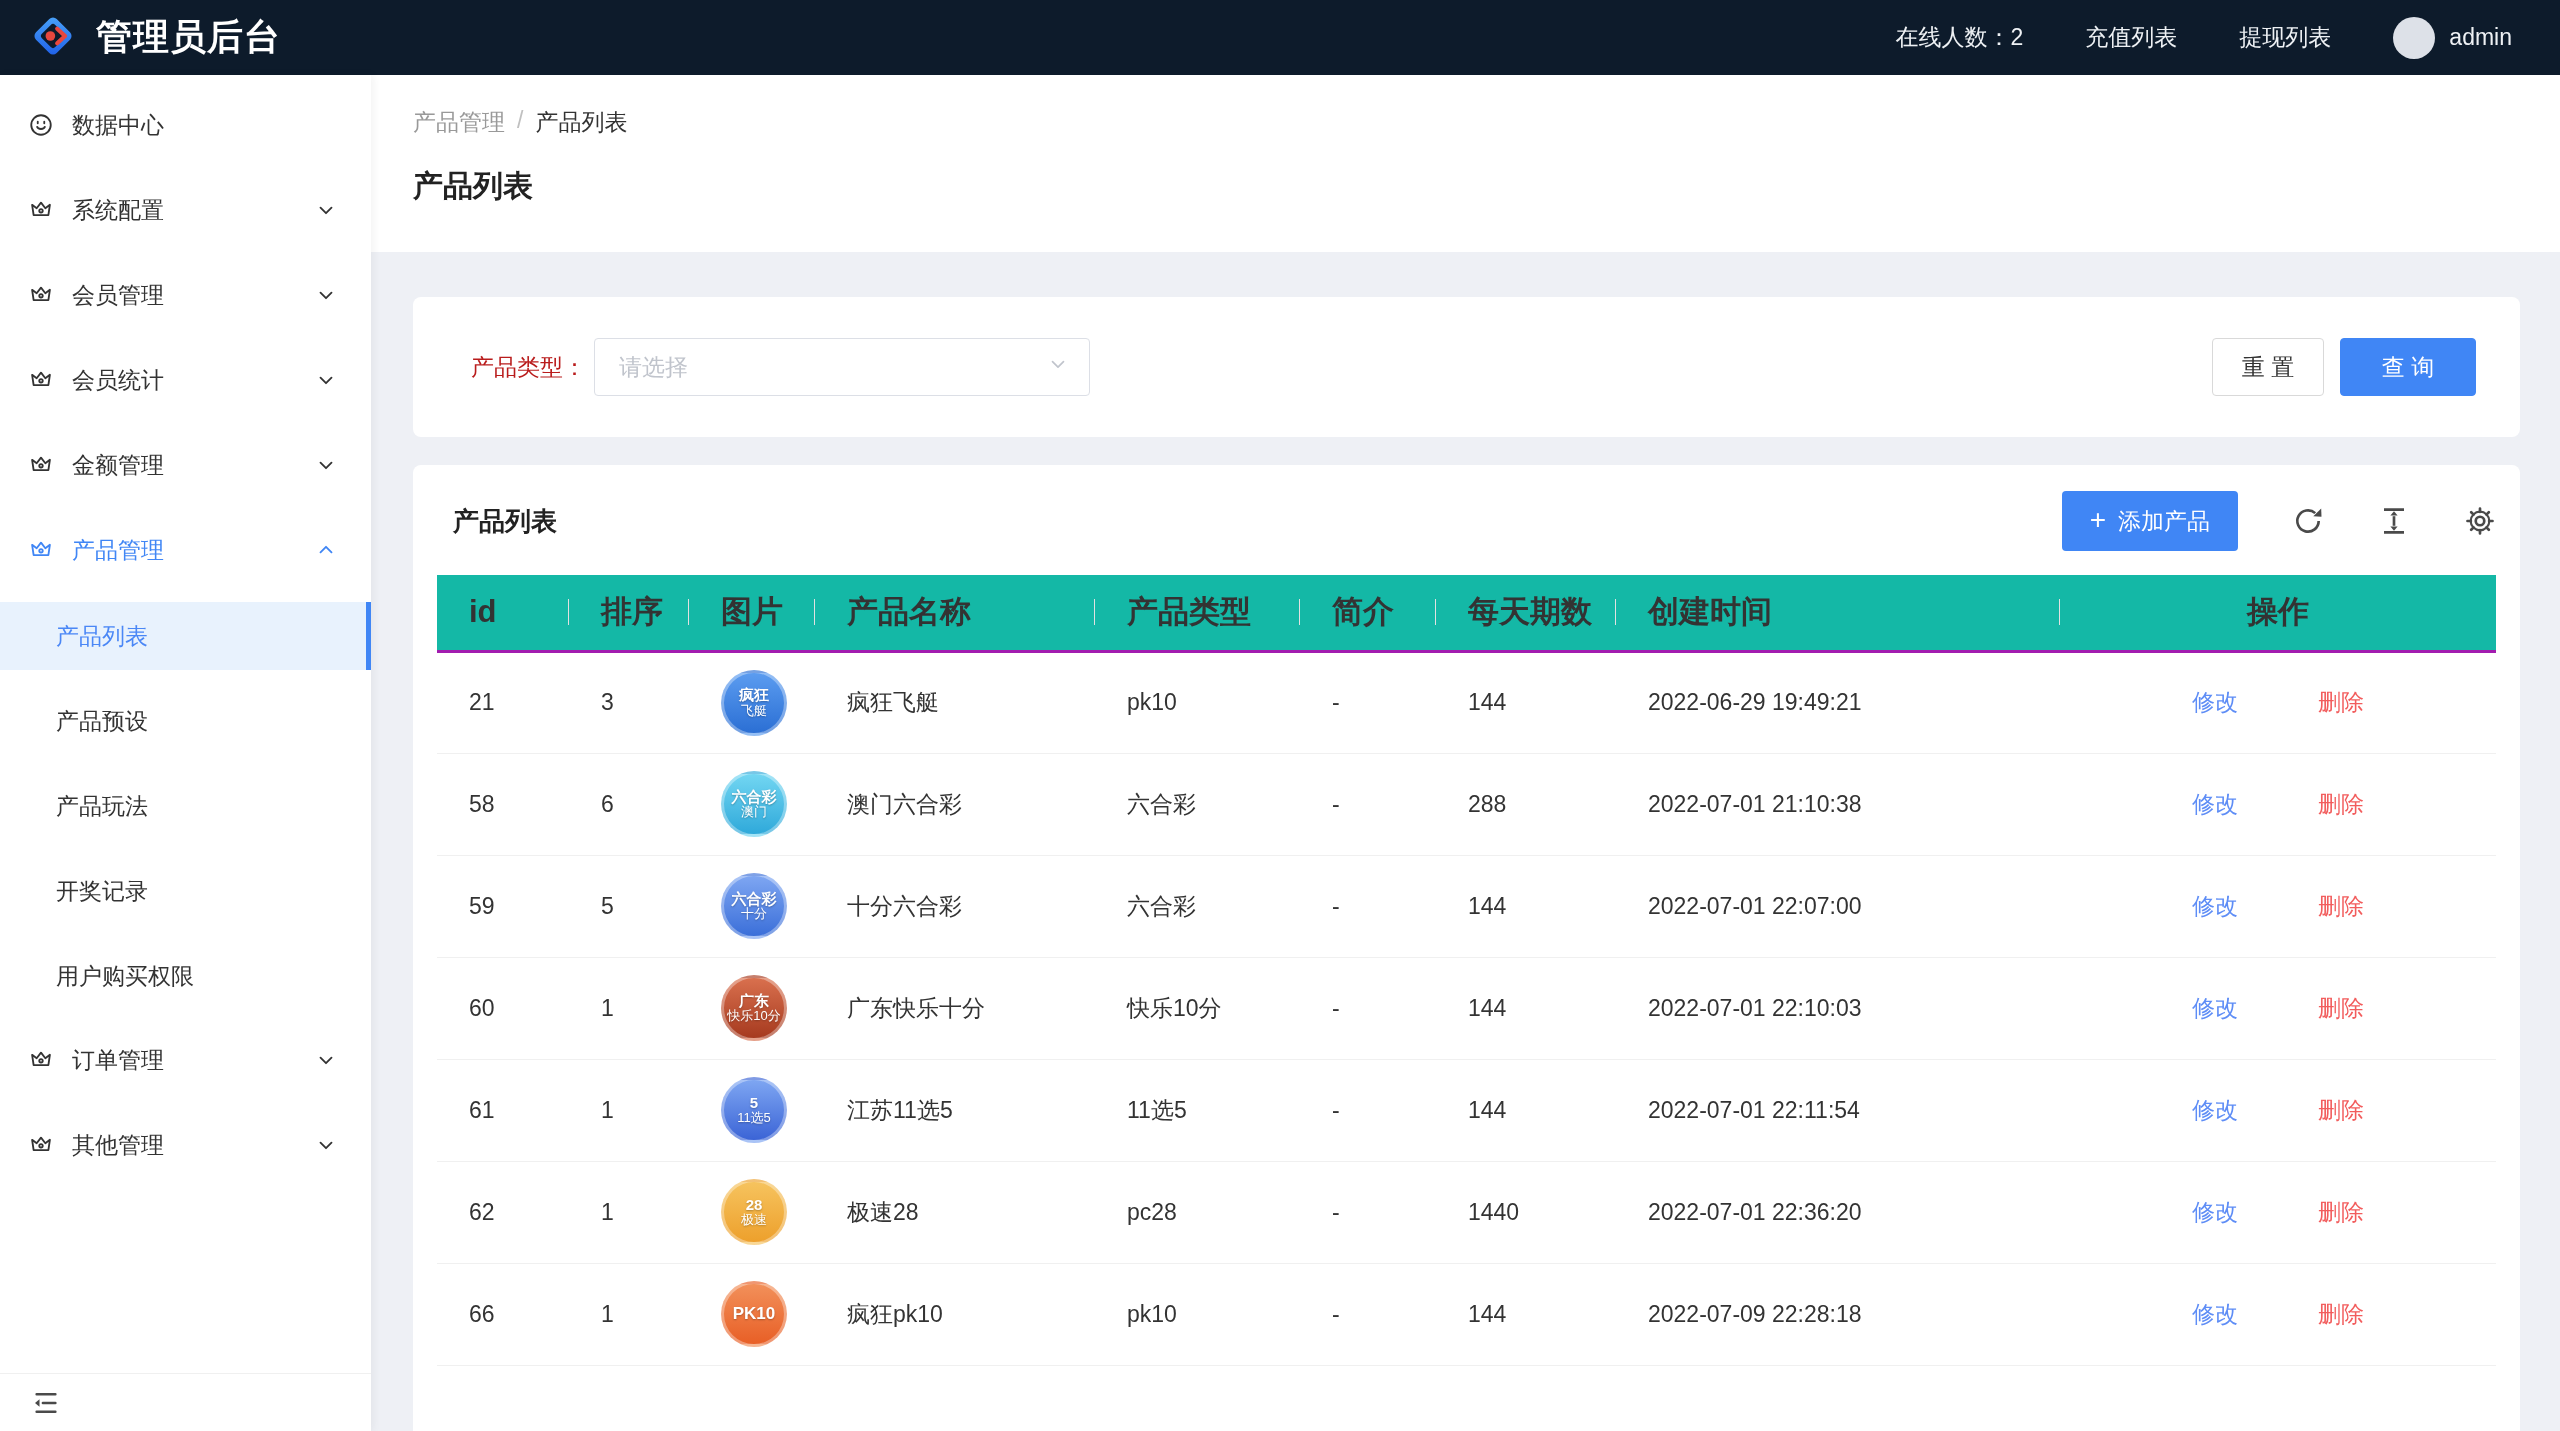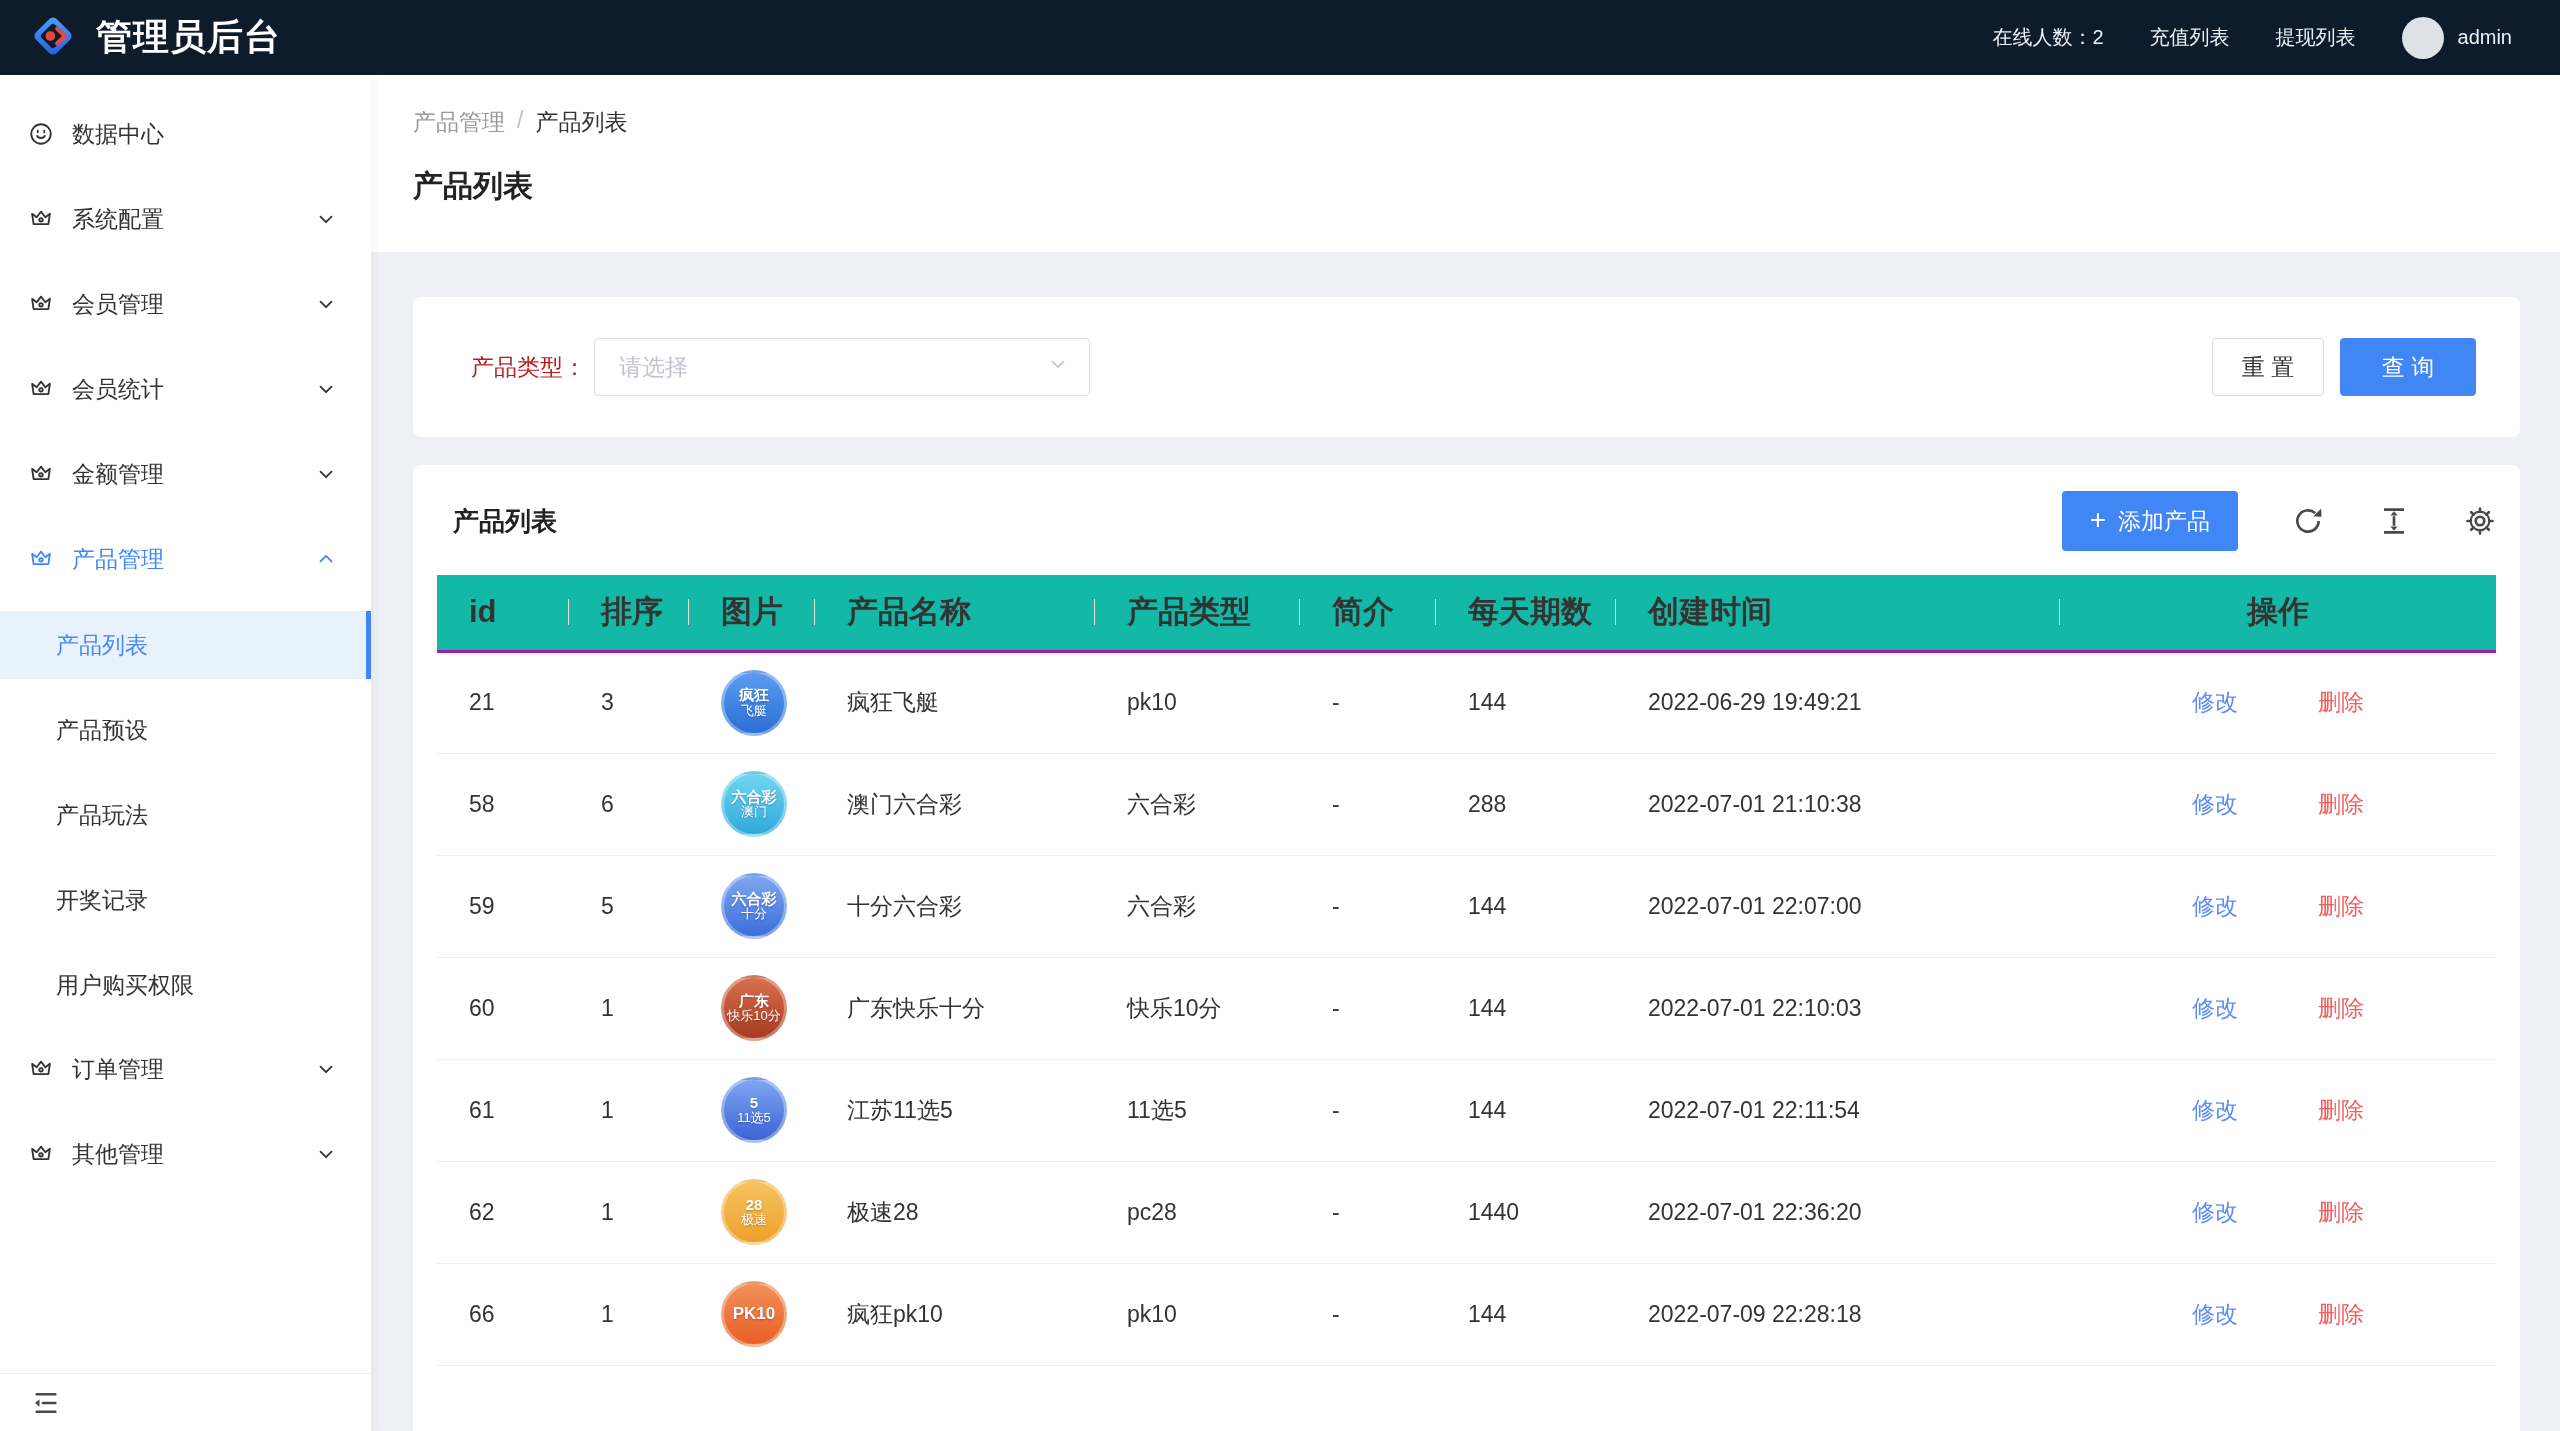--- a/index.html
+++ b/index.html
@@ -17,30 +17,30 @@
     font-family:"Liberation Sans","DejaVu Sans",sans-serif;
     background:var(--content-bg);color:#333;
   }
   .app{width:2560px;height:1431px;display:flex;flex-direction:column;overflow:hidden;}
 
   
   .header{flex:0 0 75px;height:75px;background:var(--header-bg);display:flex;align-items:center;
     padding:0 48px 0 30px;color:#fff;}
   .logo-wrap{display:flex;align-items:center;gap:20px;}
   .app-title{font-size:36px;font-weight:700;letter-spacing:1px;color:#fff;}
-  .header-right{margin-left:auto;display:flex;align-items:center;gap:46px;font-size:20px;color:#eef1f4;}
+  .header-right{margin-left:auto;display:flex;align-items:center;gap:62px;font-size:23px;color:#eef1f4;}
   .header-link{cursor:pointer;white-space:nowrap;}
   .user{display:flex;align-items:center;gap:14px;cursor:pointer;}
   .avatar{width:42px;height:42px;border-radius:50%;background:#dde1e8;}
 
   
   .body{flex:1;display:flex;min-height:0;}
   .sider{flex:0 0 371px;width:371px;background:#fff;display:flex;flex-direction:column;
     box-shadow:2px 0 8px rgba(29,35,41,.06);position:relative;z-index:2;}
-  .menu{flex:1;padding-top:26px;overflow:hidden;}
+  .menu{flex:1;padding-top:17px;overflow:hidden;}
   .menu-item{height:66px;margin-bottom:19px;padding:0 34px 0 28px;display:flex;align-items:center;
     font-size:23px;color:#333;cursor:pointer;}
   .mi-icon{width:26px;height:26px;display:flex;align-items:center;justify-content:center;}
   .mi-icon svg{display:block;}
   .mi-label{margin-left:18px;white-space:nowrap;}
   .mi-arrow{margin-left:auto;display:flex;color:#333;}
   .menu-item.active{color:var(--primary);}
   .menu-item.active .mi-arrow{color:var(--primary);}
   .submenu-item{height:68px;margin-bottom:17px;display:flex;align-items:center;padding-left:56px;
     font-size:23px;color:#333;cursor:pointer;position:relative;}

